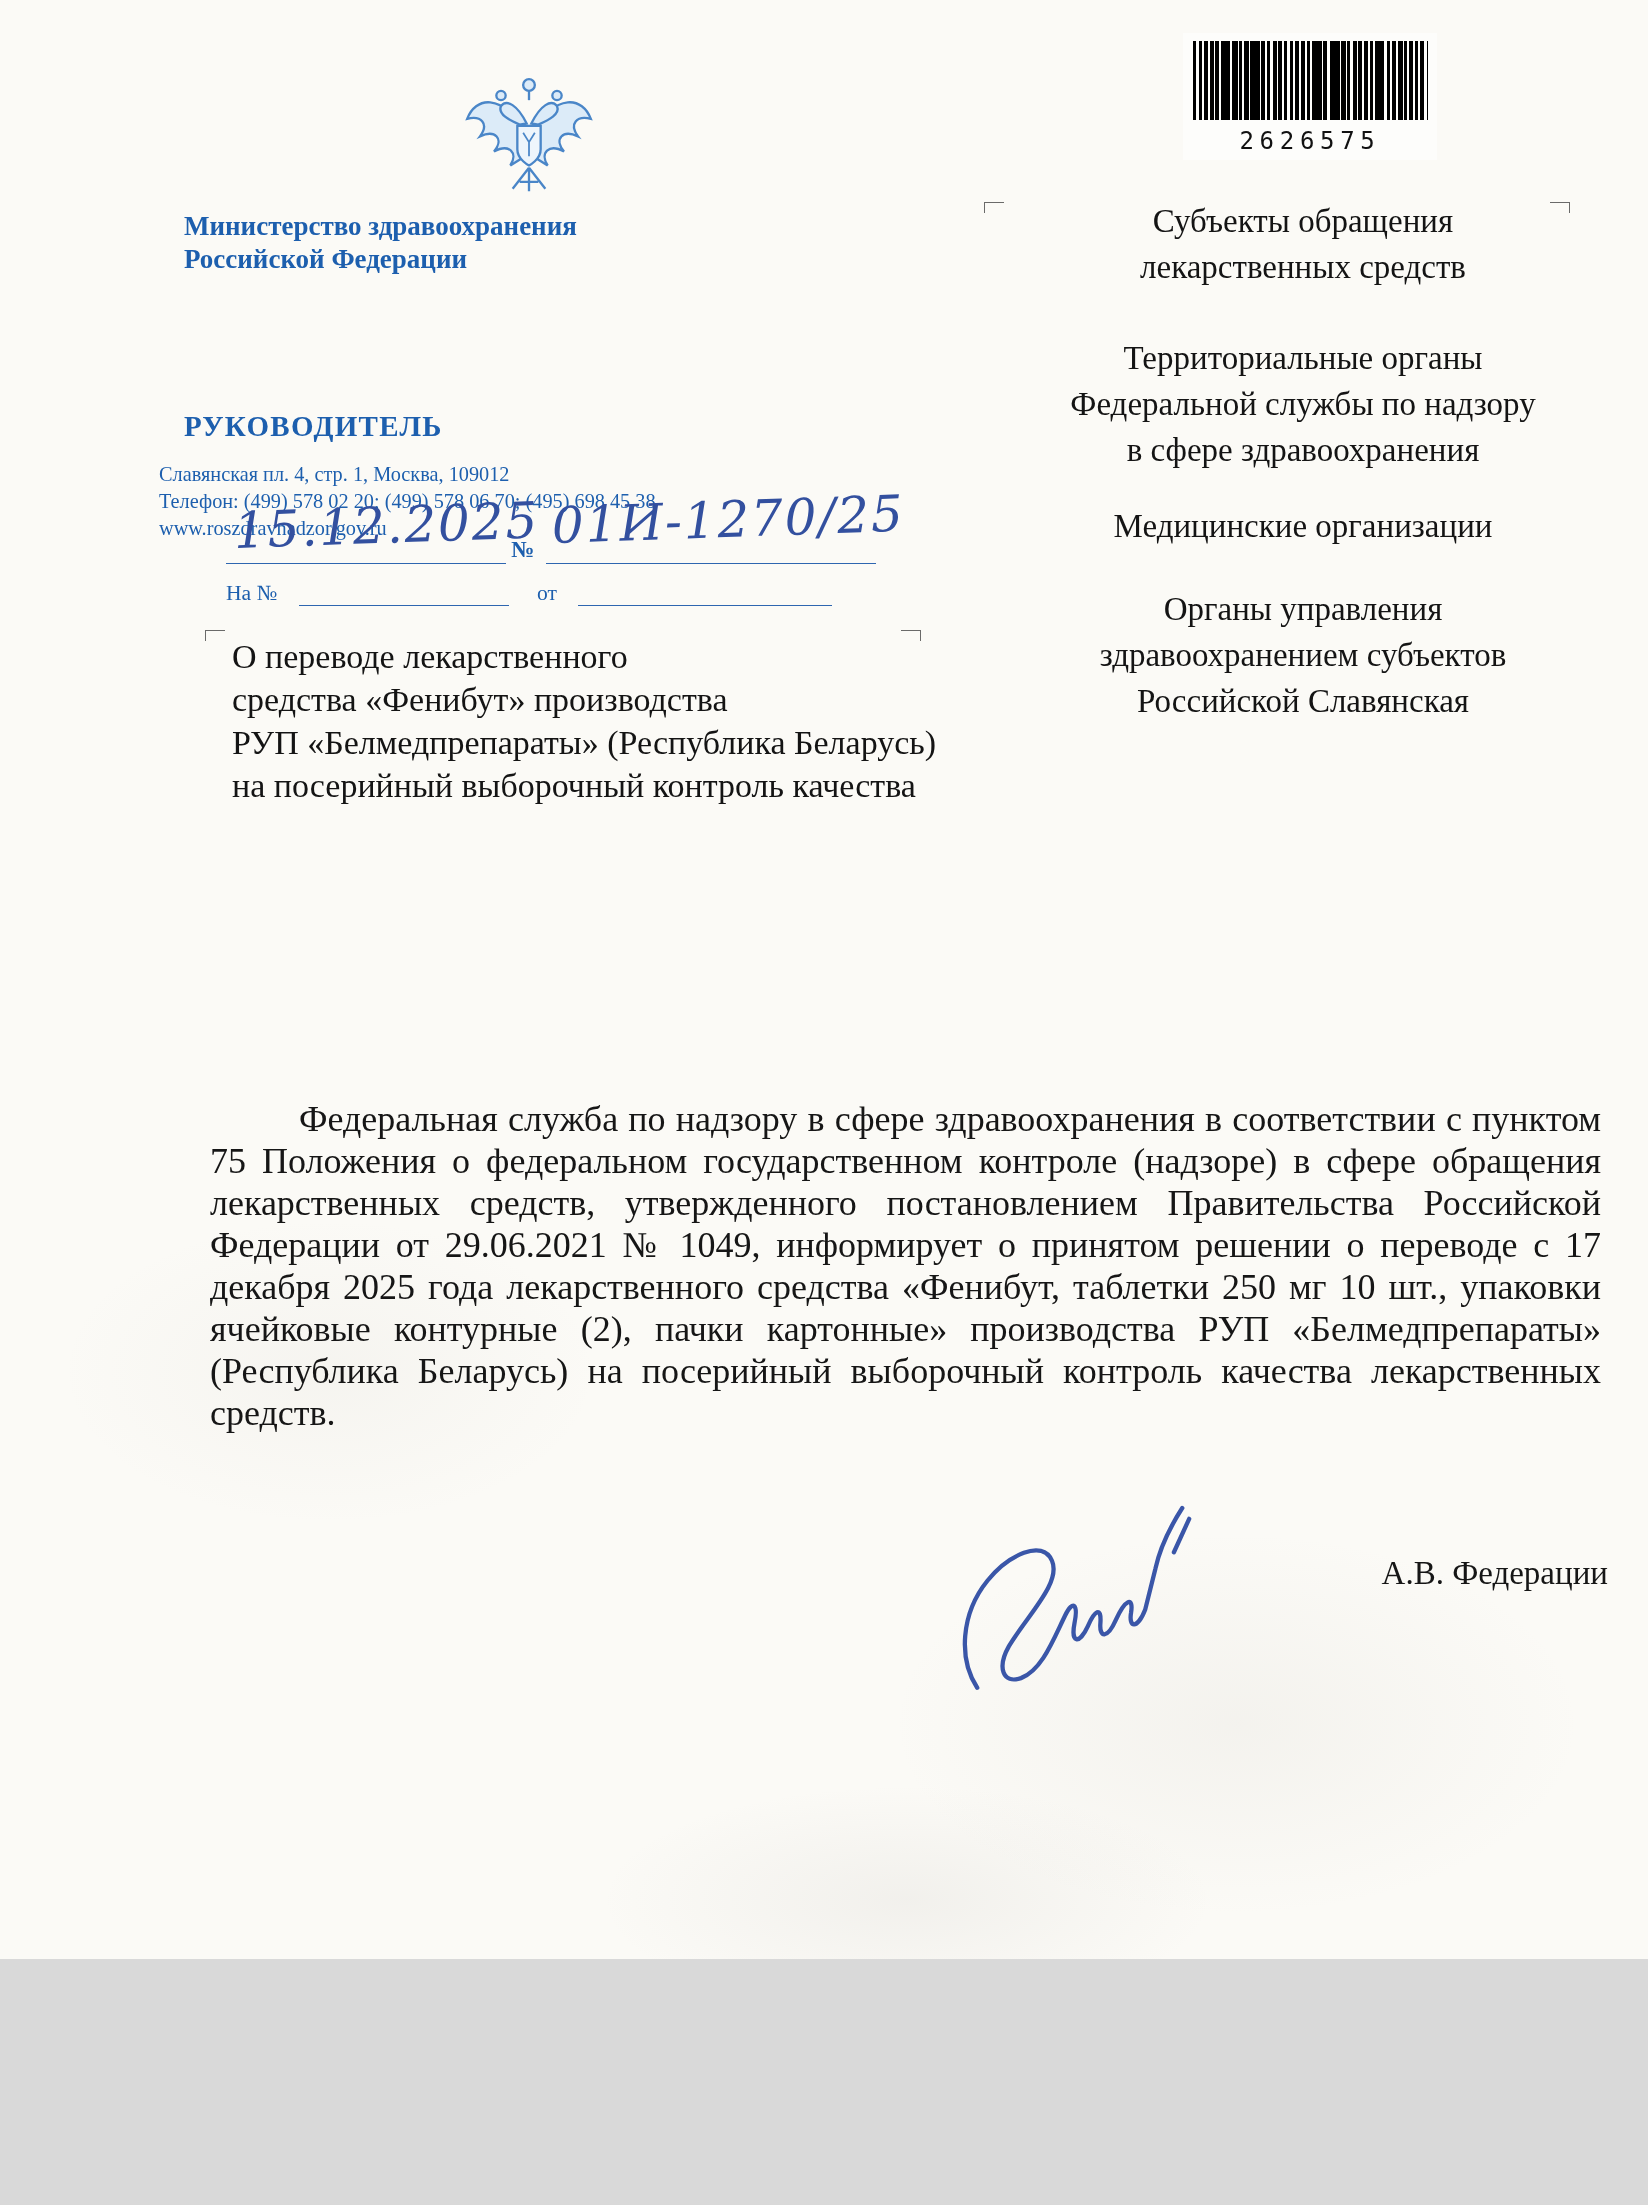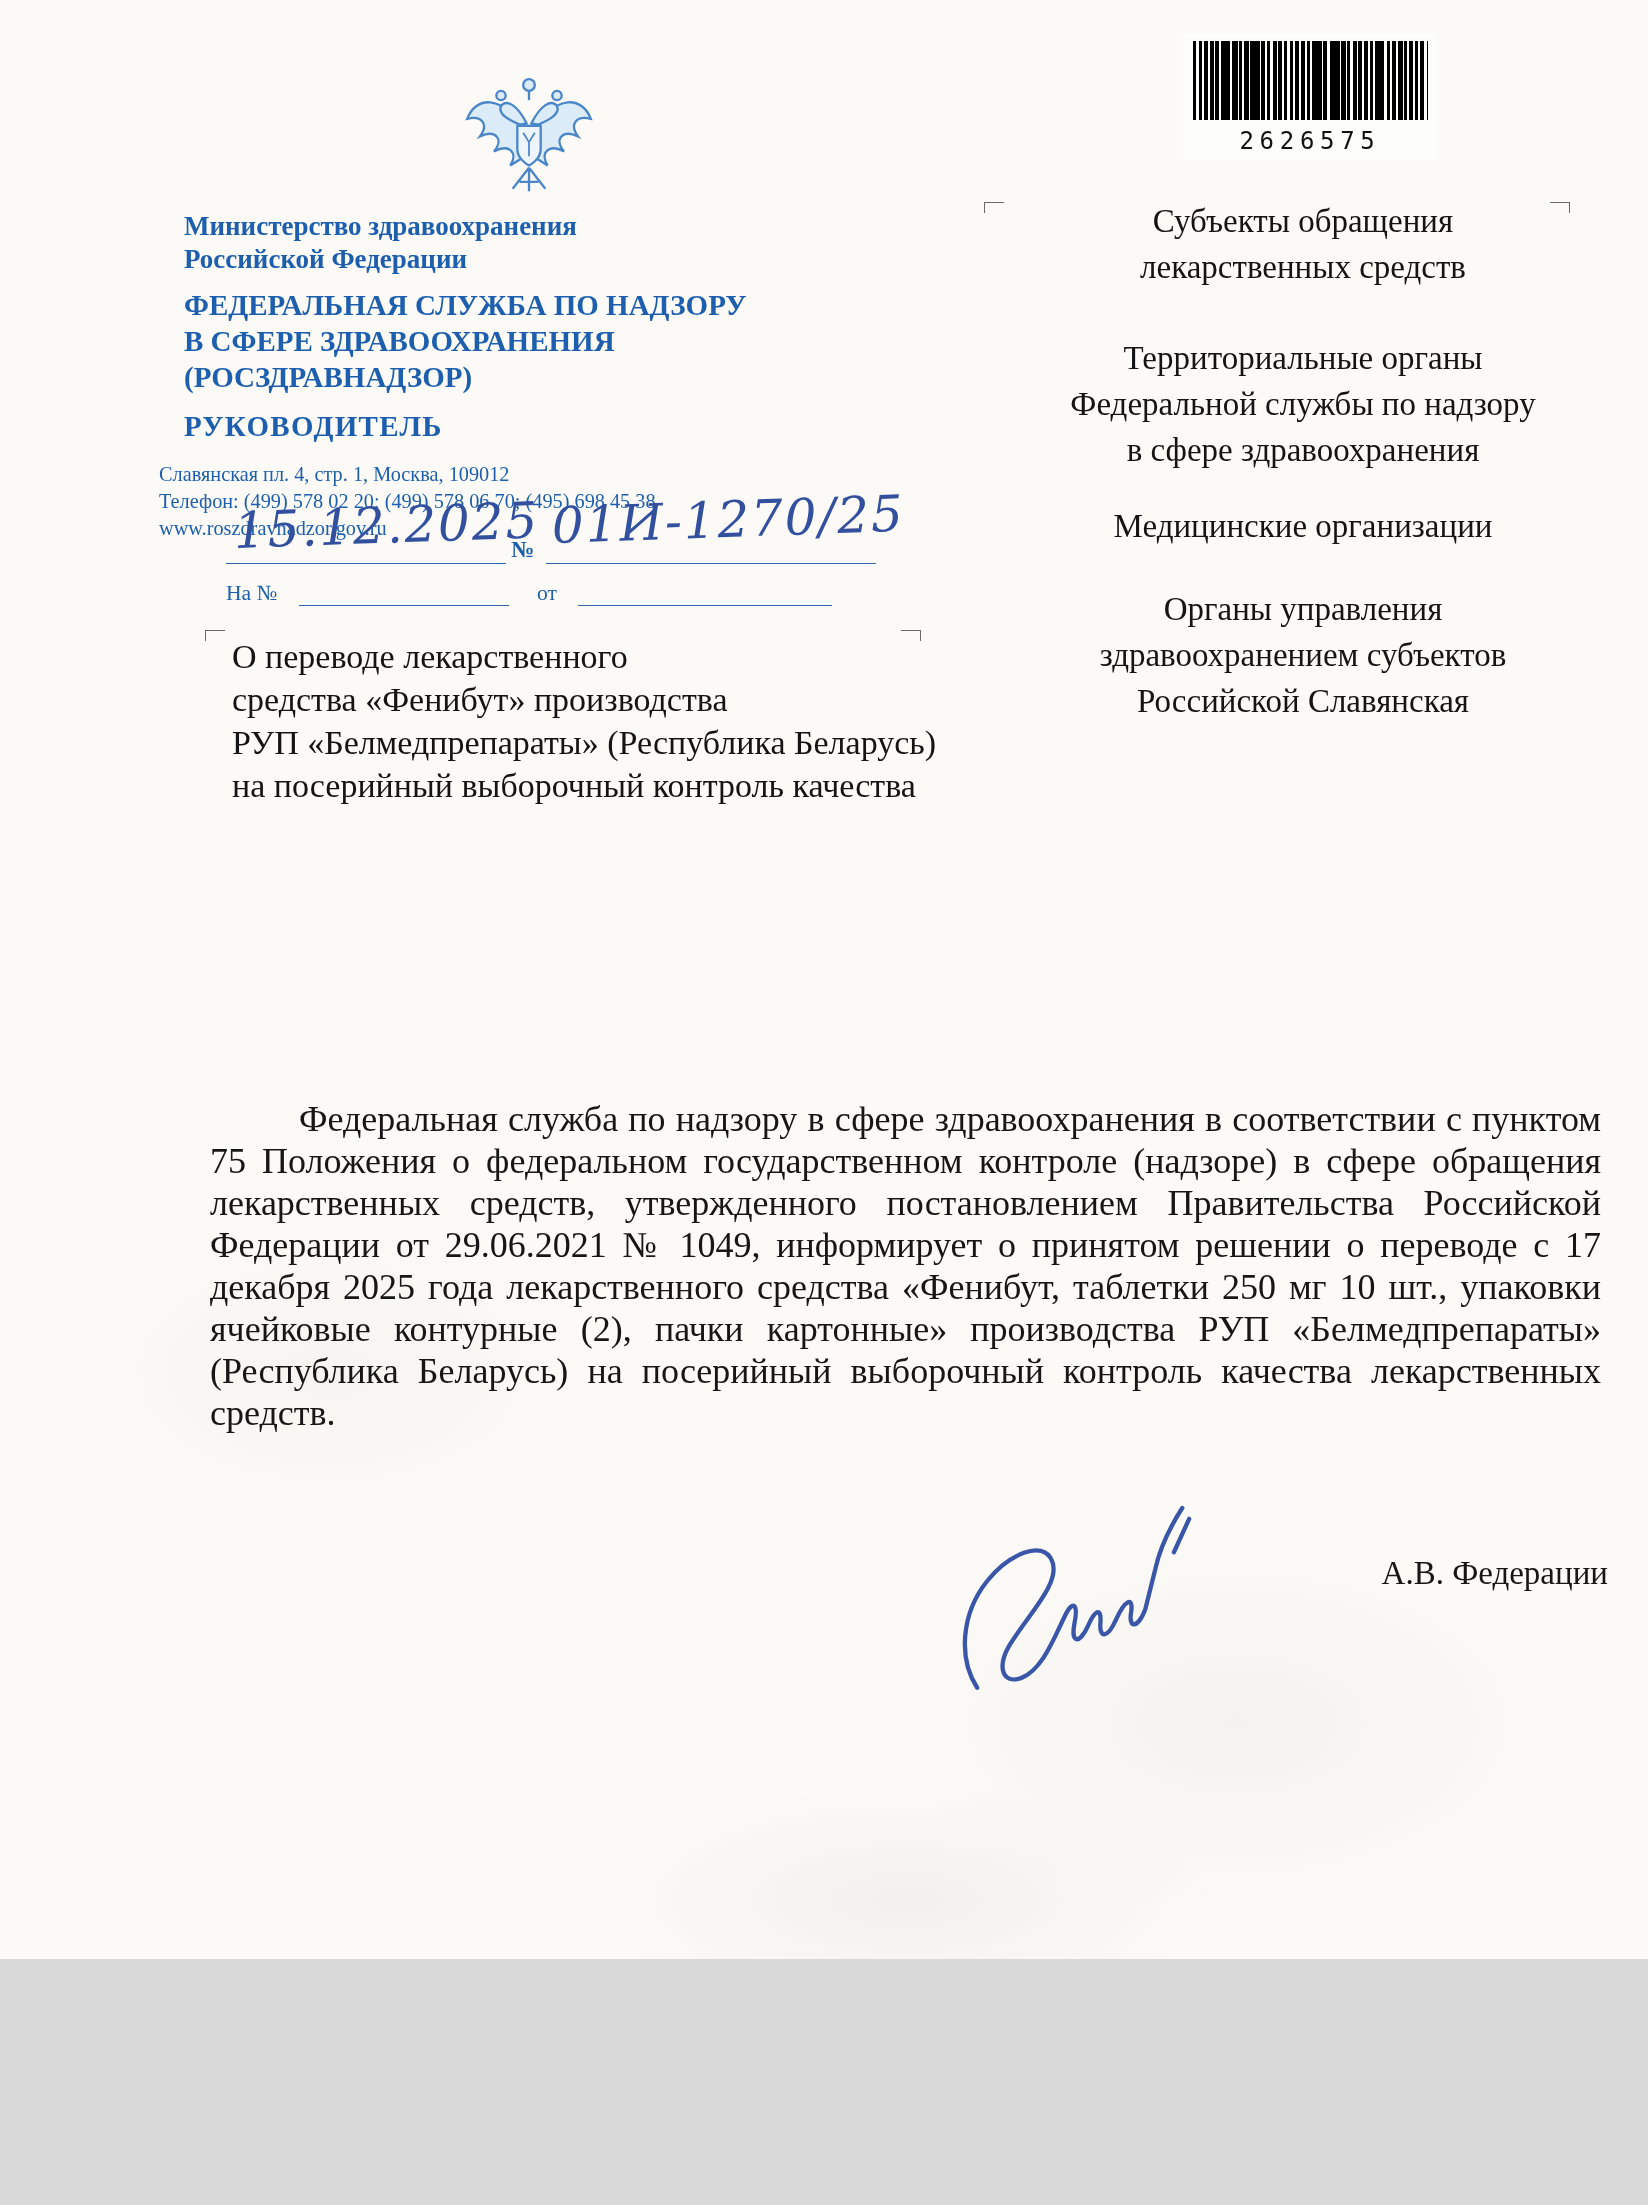--- a/index.html
+++ b/index.html
@@ -112,23 +112,20 @@
     </g>
   </svg>
 
   <div class="barcode-box">
     <div class="bars"></div>
     <div class="barcode-num">2626575</div>
   </div>
 
   <div class="lh-ministry blue pre">Министерство здравоохранения
 Российской Федерации</div>
-  <div class="lh-service  blue pre">ФЕДЕРАЛЬНАЯ СЛУЖБА ПО НАДЗОРУ
-В СФЕРЕ ЗДРАВООХРАНЕНИЯ
-(РОСЗДРАВНАДЗОР)</div>
   <div class="lh-head     blue">РУКОВОДИТЕЛЬ</div>
   <div class="lh-addr     blue pre">Славянская пл. 4, стр. 1, Москва, 109012
 Телефон: (499) 578 02 20; (499) 578 06 70; (495) 698 45 38
 www.roszdravnadzor.gov.ru</div>
 
   <div class="hand hw-date">15.12.2025</div>
   <div class="formline line-date"></div>
   <div class="num-sign blue">№</div>
   <div class="hand hw-num">01И-1270/25</div>
   <div class="formline line-num"></div>

